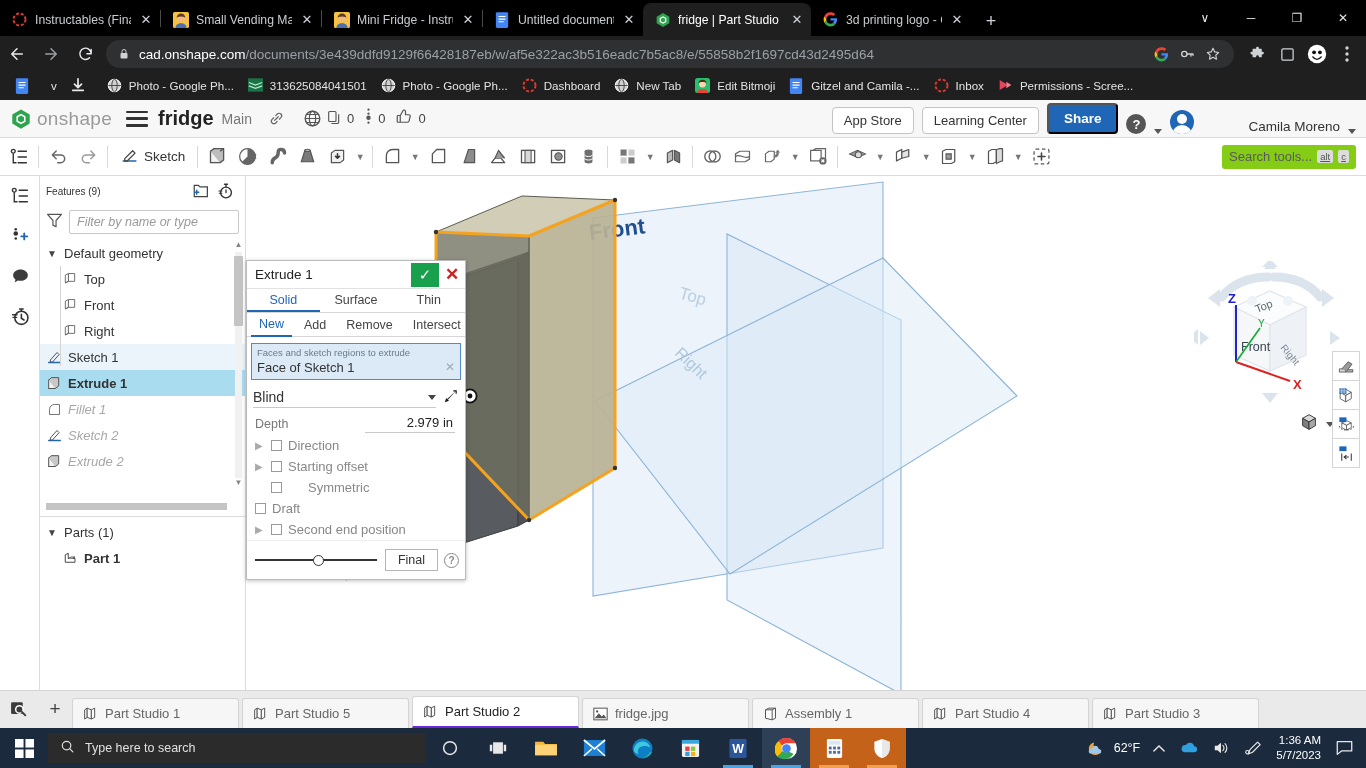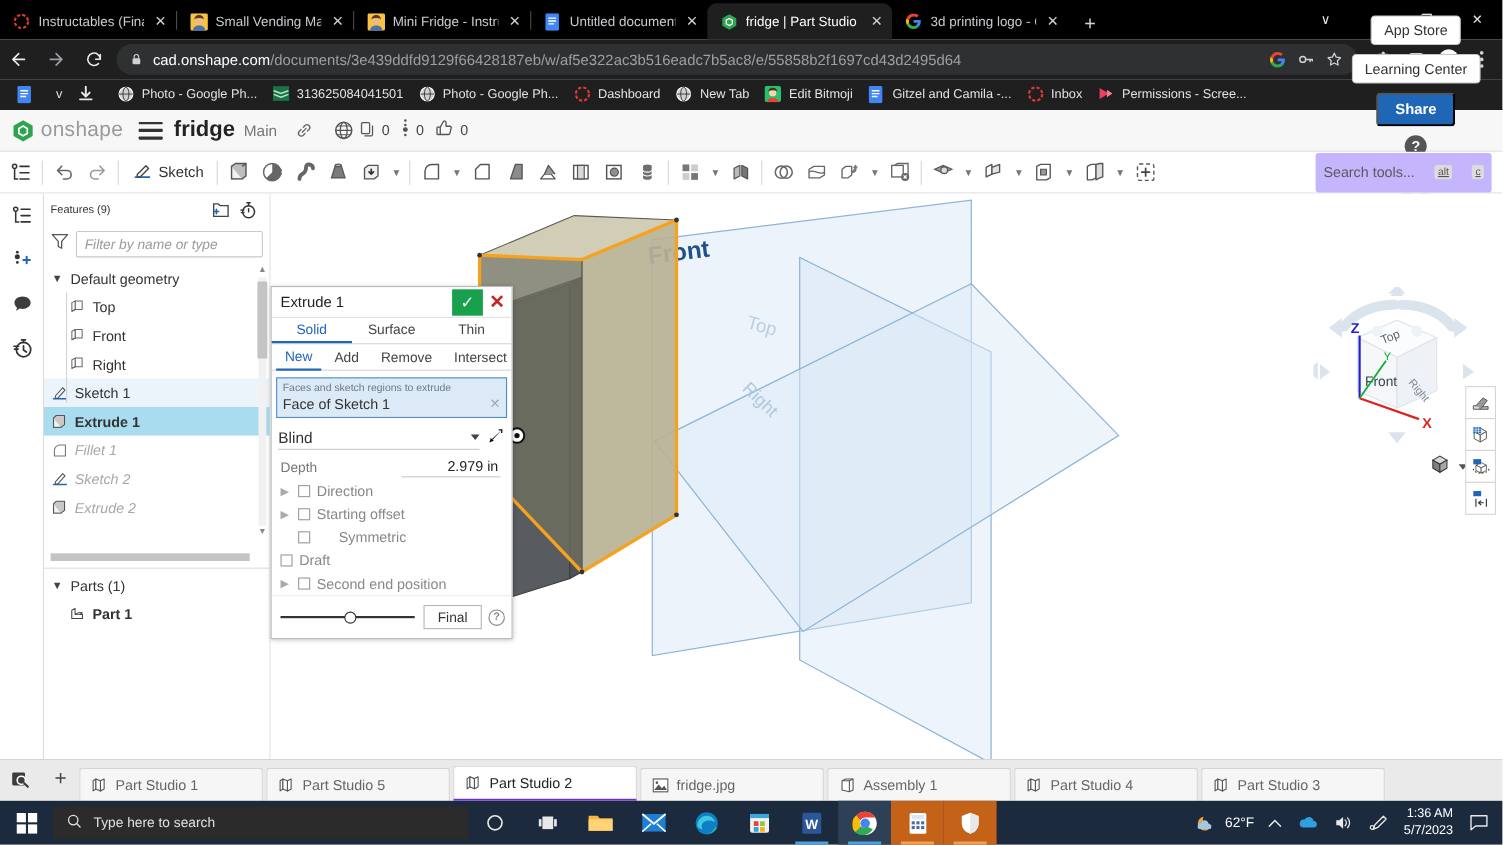--- a/index.html
+++ b/index.html
@@ -70,21 +70,21 @@
     display:flex; align-items:center; padding:0 10px;
   }
   .os-logo-mark { width:22px; height:22px; margin-right:5px; }
   .os-wordmark { font-size:19px; color:#9a9a9a; font-weight:400; letter-spacing:.3px; margin-right:14px; }
   .hamburger { width:22px; height:16px; margin-right:10px; display:flex; flex-direction:column; justify-content:space-between; }
   .hamburger i { display:block; height:2.6px; background:#333; border-radius:1px; }
   .doc-title { font-size:20px; font-weight:bold; color:#222; margin-right:8px; }
   .doc-branch { font-size:14px; color:#777; margin-right:12px; }
   .hdr-ic { width:26px; height:26px; display:flex; align-items:center; justify-content:center; color:#555; }
   .hdr-count { display:flex; align-items:center; gap:5px; margin-right:10px; color:#444; font-size:13px; }
-  .hdr-right { margin-left:auto; display:flex; align-items:center; gap:8px;flex-direction:column; }
+  .hdr-right { margin-left:auto; display:flex; align-items:flex-end; gap:8px; }
   .btn-outline {
     border:1px solid #c4c4c4; border-radius:4px; background:#fff; color:#333;
     font-size:13px; padding:5px 11px; white-space:nowrap;
   }
   .btn-share { background:#1f66b7; color:#fff; font-weight:bold; font-size:13.5px; padding:6px 15px; border-radius:4px; }
   .help-ic { width:20px; height:20px; border-radius:50%; background:#555; color:#fff; font-size:13px;
              font-weight:bold; display:flex; align-items:center; justify-content:center; }
   .caret { width:0;height:0;border-left:4px solid transparent;border-right:4px solid transparent;border-top:5px solid #555; }
   .avatar { width:24px;height:24px;border-radius:50%;background:#1f66b7;position:relative;overflow:hidden; }
   .avatar::before{content:"";position:absolute;left:7px;top:4px;width:10px;height:10px;border-radius:50%;background:#fff;}
@@ -93,22 +93,22 @@
 
   .os-toolbar {
     position:relative; height:38px; background:#fff; border-bottom:1px solid #dcdcdc;
     display:flex; align-items:center; padding-left:4px;
   }
   .tb-ic { width:30px; height:32px; display:flex; align-items:center; justify-content:center; color:#666; }
   .tb-dd { width:16px; height:32px; display:flex; align-items:center; justify-content:center; color:#777; font-size:9px; }
   .tb-div { width:1px; height:22px; background:#d8d8d8; margin:0 4px; }
   .sketch-btn { display:flex; align-items:center; gap:5px; padding:0 8px; color:#333; font-size:13.5px; }
   .searchtools {
-    margin-left:auto; margin-right:10px; background:#c4b5fd; border-radius:3px;
-    height:36px; display:flex; align-items:center; padding:0 7px; gap:18px; color:#5a5a5a; font-size:13px;
+    margin-left:auto; margin-right:10px; background:#84cc16; border-radius:3px;
+    height:24px; display:flex; align-items:center; padding:0 7px; gap:5px; color:#5a5a5a; font-size:13px;
   }
   .kbd { background:#dcdcdc; border-radius:2px; font-size:9.5px; padding:1px 3px; color:#555;text-decoration:underline; }
 
   .os-body { position:relative; height:552px; }
 
   
   .rail { position:absolute; left:0; top:0; width:40px; height:552px; background:#fff; border-right:1px solid #dcdcdc; }
   .rail-ic { width:40px; height:40px; display:flex; align-items:center; justify-content:center; color:#3c3c3c; }
   .rail-bottom { position:absolute; left:0; bottom:0; width:40px; }
 

